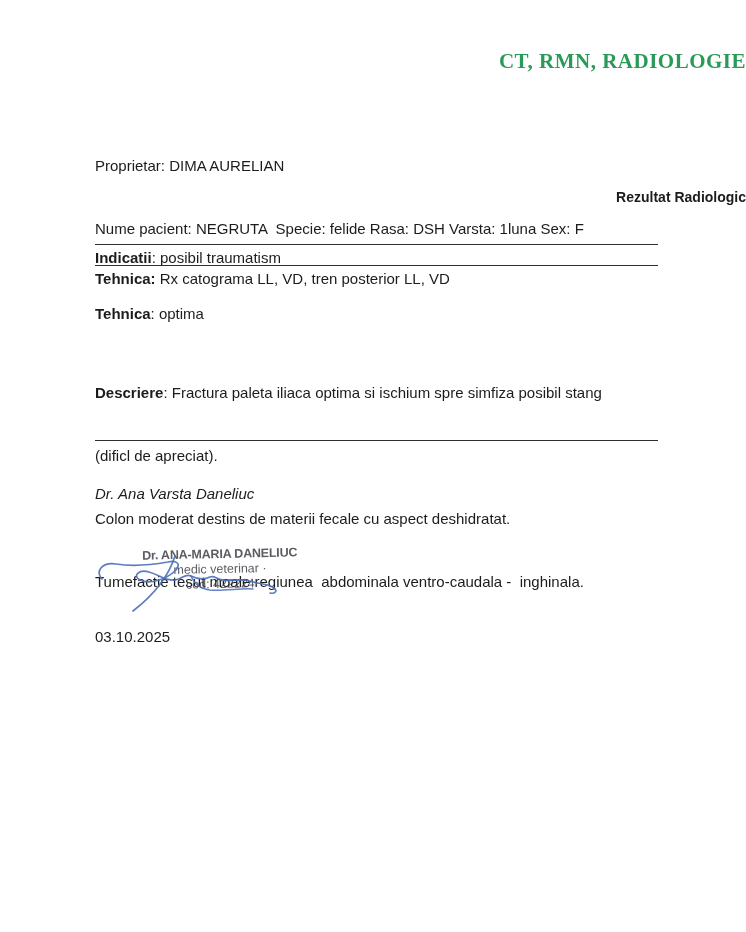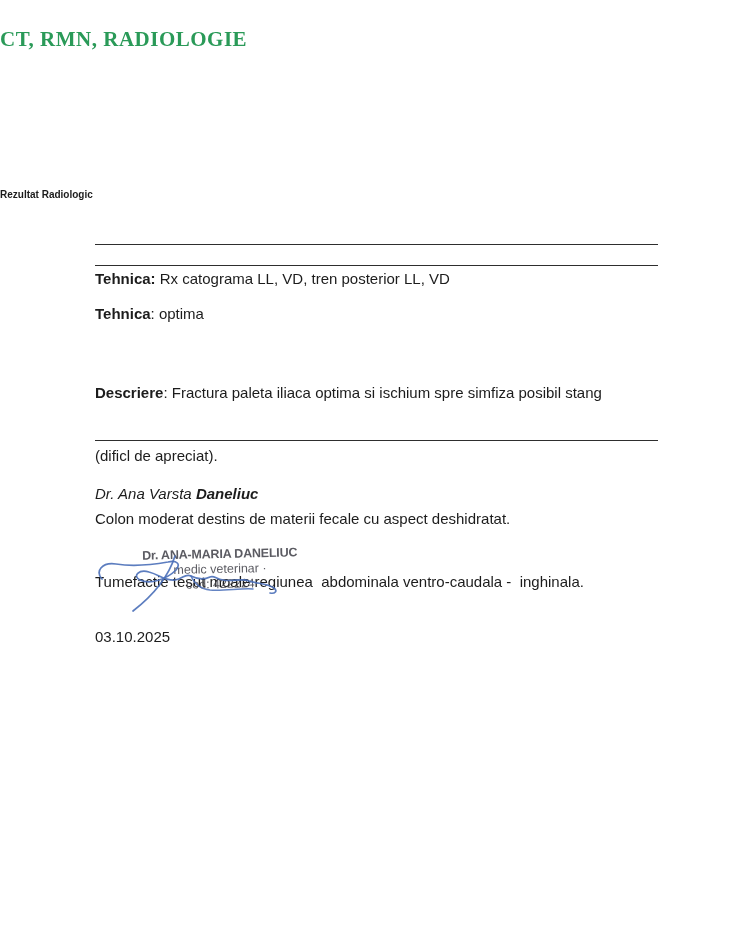--- a/index.html
+++ b/index.html
@@ -11,67 +11,67 @@
     position: relative;
     width: 746px;
     height: 932px;
     background: #ffffff;
     font-family: "Liberation Sans", sans-serif;
     color: #1c1c1c;
     overflow: hidden;
   }
   .doc-title {
     position: absolute;
-    top: 27px;
+    top: 49px;
     left: 0;
     width: 100%;
-    text-align: left;
+    text-align: right;
     font-family: "Liberation Serif", "DejaVu Serif", serif;
     font-weight: bold;
     font-size: 21px;
     letter-spacing: 0.5px;
     color: #2a9a58;
   }
   .textline {
     position: absolute;
     left: 95px;
     font-size: 15px;
     line-height: 21px;
     white-space: pre-wrap;
   }
   .patient-block { top: 113px; }
   .section-heading {
     position: absolute;
     top: 189px;
     left: 0;
     width: 100%;
-    text-align: left;
+    text-align: right;
     font-weight: bold;
-    font-size: 10px;
+    font-size: 14px;
   }
   .rule {
     position: absolute;
     left: 95px;
     width: 563px;
     border-top: 1.6px solid #2e2e2e;
     height: 0;
   }
   .rule-1 { top: 244px; }
   .rule-2 { top: 265px; }
   .rule-3 { top: 440px; }
   .indicatii-row { top: 247px; }
   .tehnica-row   { top: 268px; text-align: center; }
   .calitate-row  { top: 303px; }
   .descriere-block { top: 340px; width: 570px; }
   .salutation-row { top: 447px; }
   .doctor-row {
     top: 483px;
     font-style: italic;
   }
-  .doctor-row .surname { font-weight: bold; text-align: right; }
+  .doctor-row .surname { font-weight: normal; text-align: right; }
   .bold-label { font-weight: bold; }
   .stamp-area {
     position: absolute;
     left: 95px;
     top: 533px;
     width: 230px;
     height: 85px;
   }
   .stamp-text {
     position: absolute;
@@ -100,25 +100,30 @@
   }
   .date-row { top: 626px; }
 </style>
 </head>
 <body>
 
 <div class="page">
 
   <div class="doc-title">CT, RMN, RADIOLOGIE</div>
 
+  <div class="textline patient-block">
+    <div>Proprietar: DIMA AURELIAN</div>
+    <div>Nume pacient: NEGRUTA  Specie: felide Rasa: DSH Varsta: 1luna Sex: F</div>
+  </div>
 
   <div class="section-heading">Rezultat Radiologic</div>
 
   <div class="rule rule-1"></div>
 
+  <div class="textline indicatii-row"><span class="bold-label">Indicatii</span><span>: posibil traumatism</span></div>
 
   <div class="rule rule-2"></div>
 
   <div class="textline tehnica-row"><span class="bold-label">Tehnica:</span><span> Rx catograma LL, VD, tren posterior LL, VD</span></div>
 
   <div class="textline calitate-row"><span class="bold-label">Tehnica</span><span>: optima</span></div>
 
   <div class="textline descriere-block">
     <div><span class="bold-label">Descriere</span><span>: Fractura paleta iliaca optima si ischium spre simfiza posibil stang</span></div>
     <div>(dificl de apreciat).</div>

